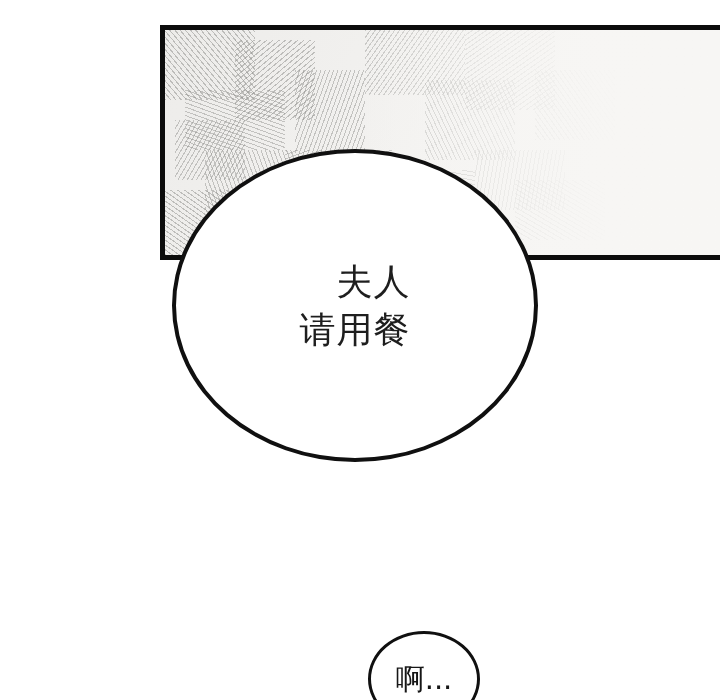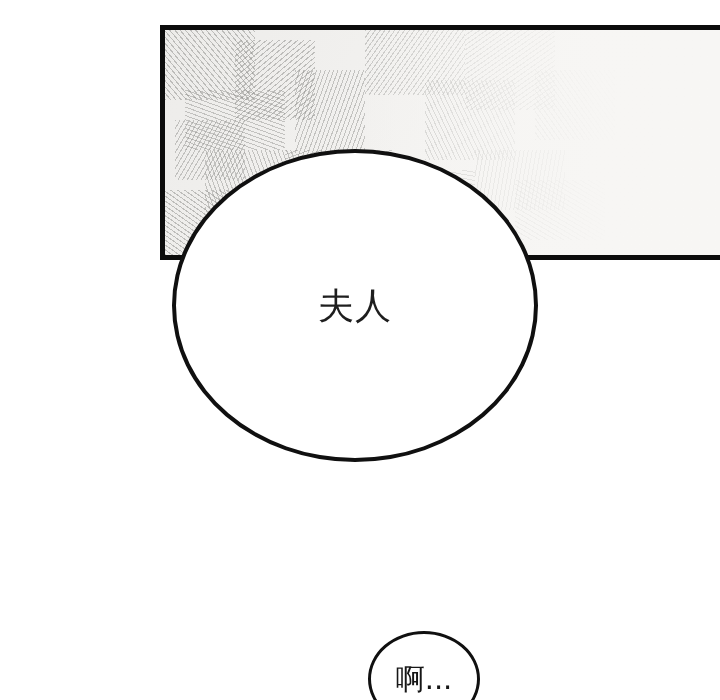--- a/index.html
+++ b/index.html
@@ -111,20 +111,21 @@
 <div class="page">
 
   <div class="panel">
     <div class="panel-texture"></div>
     <div class="panel-fade"></div>
   </div>
 
   <div class="bubble bubble-main">
     <div class="speech-text">
       <div>夫人</div>
+      <div>请用餐</div>
     </div>
   </div>
 
   <div class="bubble bubble-small">
     <div class="speech-text">啊...</div>
   </div>
 
 </div>
 
 </body></html>

